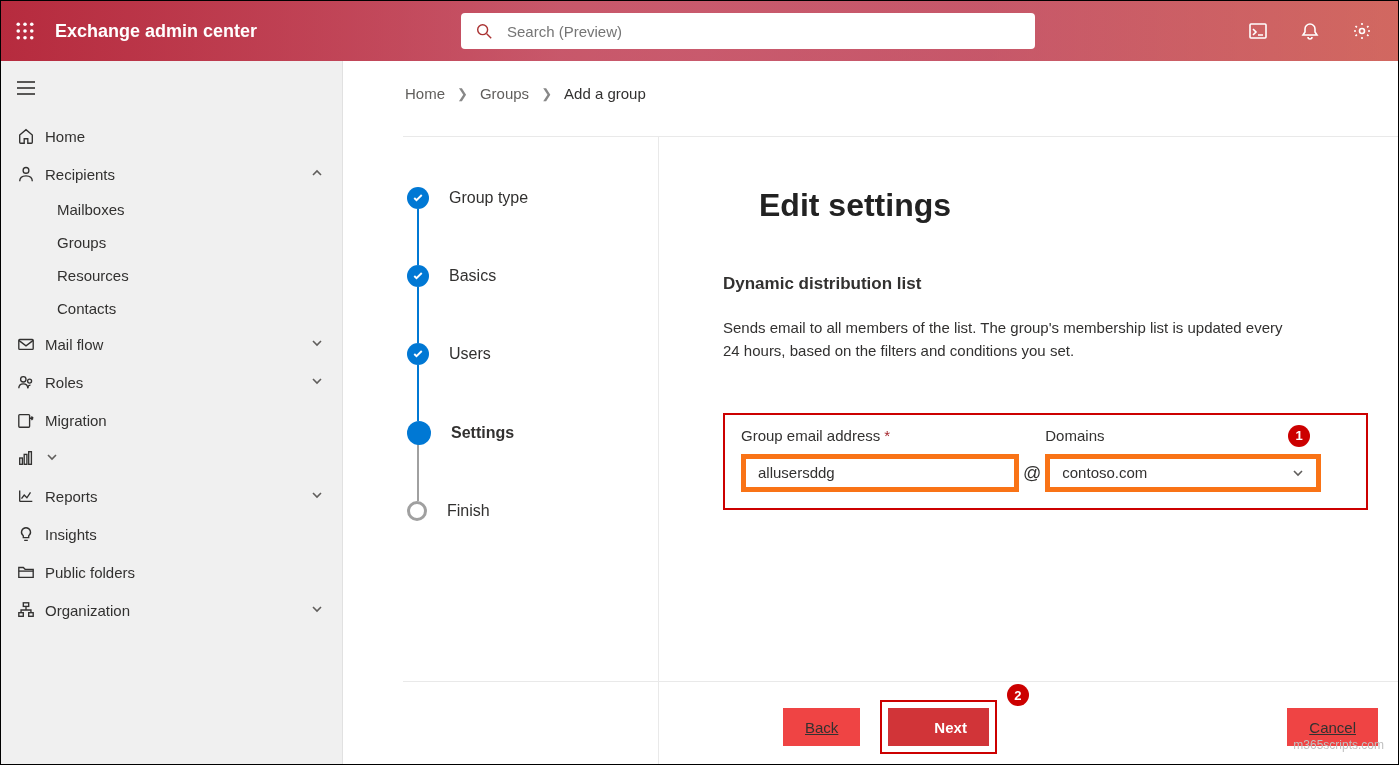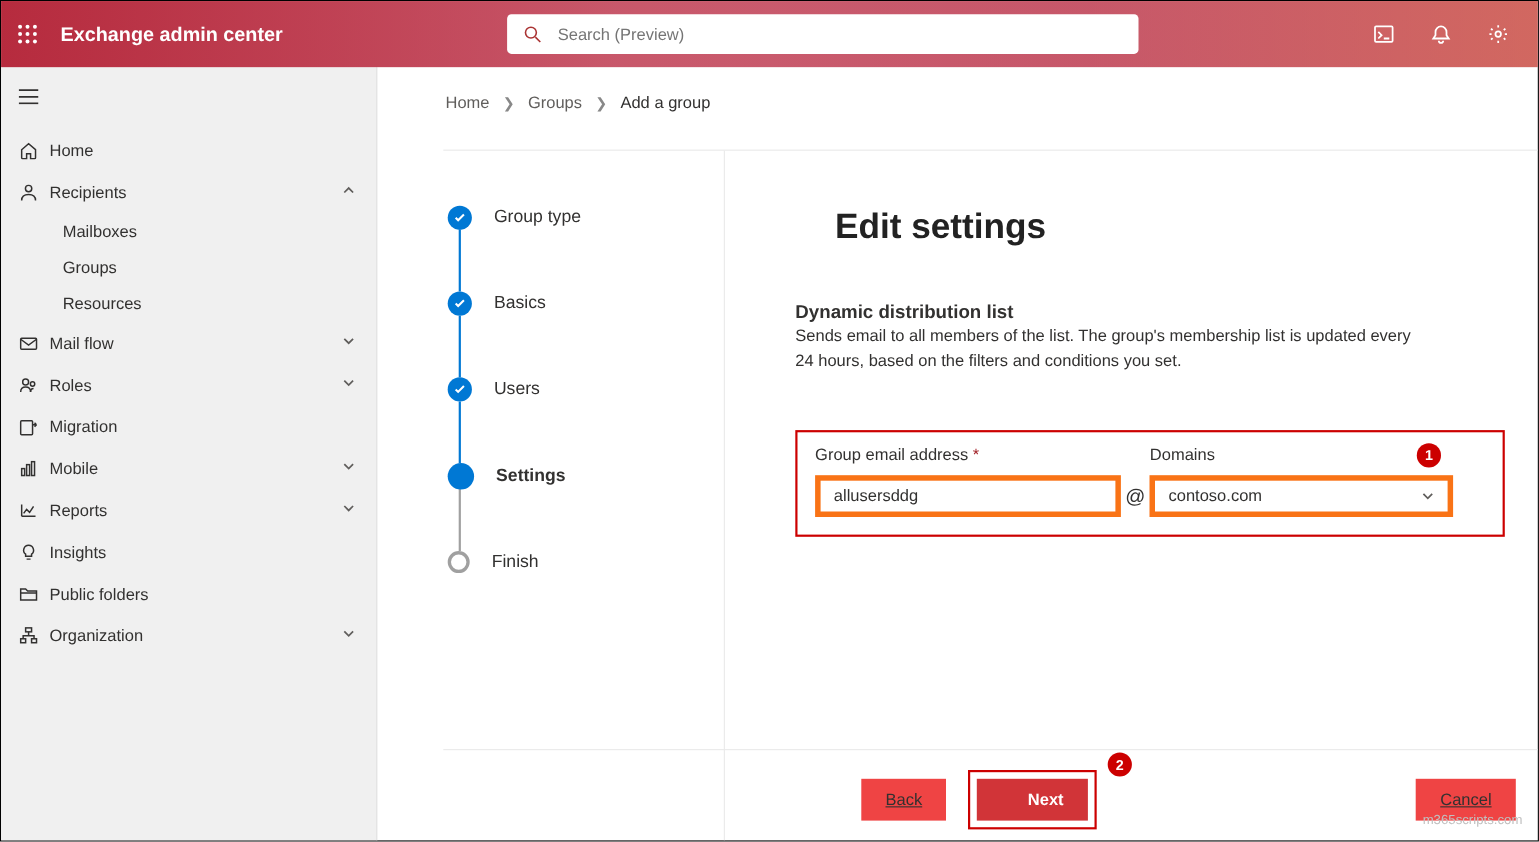--- a/index.html
+++ b/index.html
@@ -126,21 +126,21 @@
 .step.current .connector, .step.pending .connector { background: #a0a0a0; }
 .step .slabel { font-size: 16px; color: #323130; }
 .step.current .slabel { font-weight: 700; }
 
 
 .pane {
   flex: 1;
   padding: 50px 30px 0 64px;
 }
 .pane h1 { font-size: 32px; font-weight: 700; color: #222; margin-bottom: 50px; margin-left: 36px; }
-.pane .subtitle { font-size: 17px; font-weight: 600; color: #323130; }
+.pane .subtitle { font-size: 17px; font-weight: 600; color: #323130; margin-bottom: 22px; }
 .pane .desc { font-size: 15px; color: #323130; line-height: 1.55; max-width: 560px; margin-bottom: 50px; }
 
 .highlight-box {
   border: 2px solid #c00;
   padding: 12px 16px 16px 16px;
   position: relative;
 }
 .badge {
   position: absolute;
   width: 22px; height: 22px;
@@ -260,20 +260,21 @@
           </svg>
         </span>
       <span class="label">Recipients</span>
       <span class="chev"><svg width="14" height="14" viewBox="0 0 14 14" fill="none" stroke="currentColor" stroke-width="1.6">
             <path d="M3 9l4-4 4 4"></path>
           </svg></span>
     </div>
     <div class="nav-sub">Mailboxes</div>
     <div class="nav-sub">Groups</div>
     <div class="nav-sub">Resources</div>
+    <div class="nav-sub">Contacts</div>
 
     <div class="nav-item">
       <span class="icon">
           <svg viewBox="0 0 20 20" fill="none" stroke="currentColor" stroke-width="1.5">
             <rect x="2" y="5" width="16" height="11" rx="1"></rect>
             <path d="M2 6l8 6 8-6"></path>
           </svg>
         </span>
       <span class="label">Mail flow</span>
       <span class="chev"><svg width="14" height="14" viewBox="0 0 14 14" fill="none" stroke="currentColor" stroke-width="1.6">
@@ -307,21 +308,20 @@
     </div>
 
     <div class="nav-item">
       <span class="icon">
           <svg viewBox="0 0 20 20" fill="none" stroke="currentColor" stroke-width="1.5">
             <rect x="3" y="10" width="3" height="7"></rect>
             <rect x="8" y="6" width="3" height="11"></rect>
             <rect x="13" y="3" width="3" height="14"></rect>
           </svg>
         </span>
-      <span class="label">Mobile</span>
       <span class="chev"><svg width="14" height="14" viewBox="0 0 14 14" fill="none" stroke="currentColor" stroke-width="1.6">
             <path d="M3 5l4 4 4-4"></path>
           </svg></span>
     </div>
 
     <div class="nav-item">
       <span class="icon">
           <svg viewBox="0 0 20 20" fill="none" stroke="currentColor" stroke-width="1.5">
             <path d="M3 16V4M3 16h14M5 13l3-4 3 3 4-6"></path>
           </svg>

